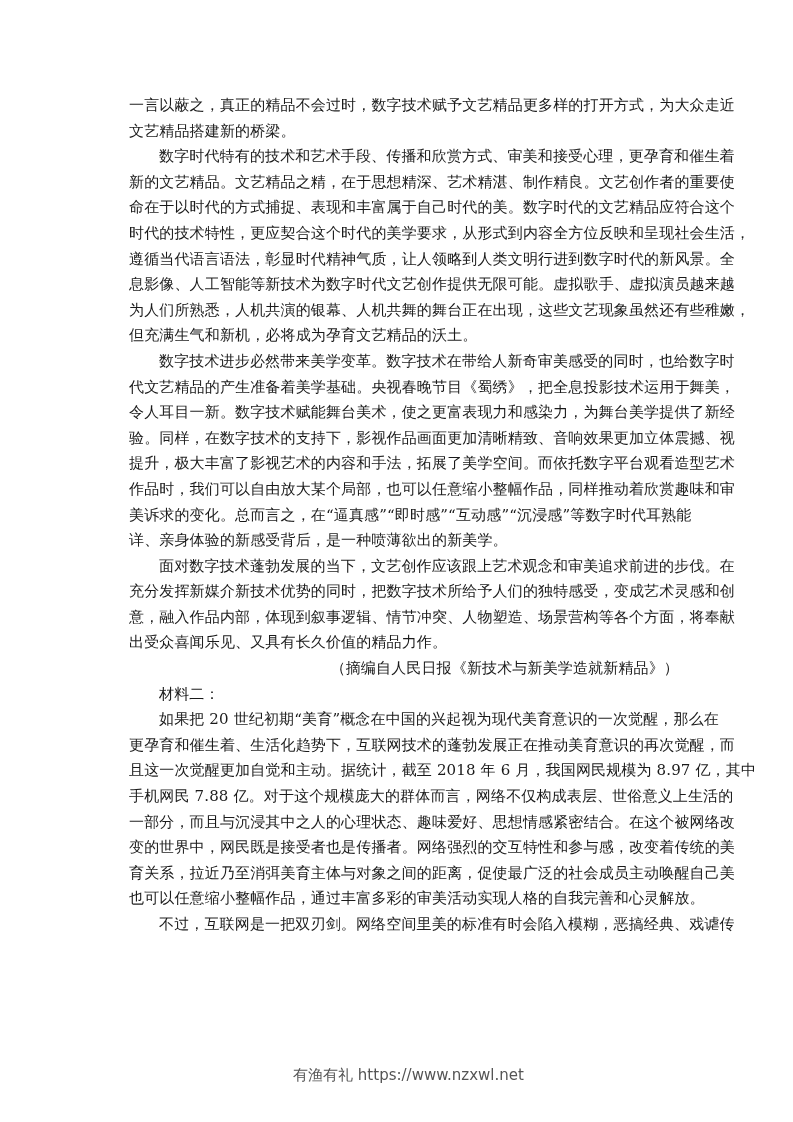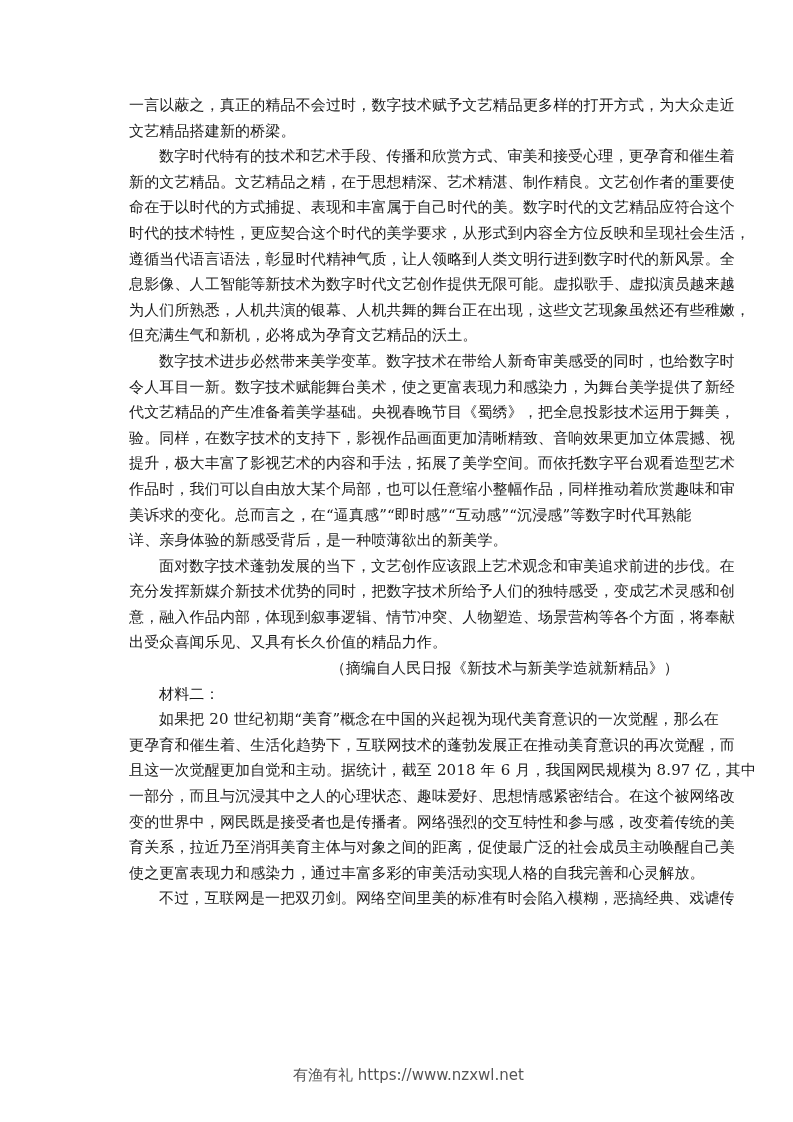--- a/index.html
+++ b/index.html
@@ -23,39 +23,40 @@
       <div class="line last">文艺精品搭建新的桥梁。</div>
       <div class="line indent">数字时代特有的技术和艺术手段、传播和欣赏方式、审美和接受心理，更孕育和催生着</div>
       <div class="line">新的文艺精品。文艺精品之精，在于思想精深、艺术精湛、制作精良。文艺创作者的重要使</div>
       <div class="line">命在于以时代的方式捕捉、表现和丰富属于自己时代的美。数字时代的文艺精品应符合这个</div>
       <div class="line">时代的技术特性，更应契合这个时代的美学要求，从形式到内容全方位反映和呈现社会生活，</div>
       <div class="line">遵循当代语言语法，彰显时代精神气质，让人领略到人类文明行进到数字时代的新风景。全</div>
       <div class="line">息影像、人工智能等新技术为数字时代文艺创作提供无限可能。虚拟歌手、虚拟演员越来越</div>
       <div class="line">为人们所熟悉，人机共演的银幕、人机共舞的舞台正在出现，这些文艺现象虽然还有些稚嫩，</div>
       <div class="line last">但充满生气和新机，必将成为孕育文艺精品的沃土。</div>
       <div class="line indent">数字技术进步必然带来美学变革。数字技术在带给人新奇审美感受的同时，也给数字时</div>
+      <div class="line">代文艺精品的产生准备着美学基础。央视春晚节目《蜀绣》，把全息投影技术运用于舞美，</div>
       <div class="line">令人耳目一新。数字技术赋能舞台美术，使之更富表现力和感染力，为舞台美学提供了新经</div>
-      <div class="line">代文艺精品的产生准备着美学基础。央视春晚节目《蜀绣》，把全息投影技术运用于舞美，</div>
       <div class="line">验。同样，在数字技术的支持下，影视作品画面更加清晰精致、音响效果更加立体震撼、视</div>
       <div class="line">提升，极大丰富了影视艺术的内容和手法，拓展了美学空间。而依托数字平台观看造型艺术</div>
       <div class="line">作品时，我们可以自由放大某个局部，也可以任意缩小整幅作品，同样推动着欣赏趣味和审</div>
       <div class="line">美诉求的变化。总而言之，在“逼真感”“即时感”“互动感”“沉浸感”等数字时代耳熟能</div>
       <div class="line last">详、亲身体验的新感受背后，是一种喷薄欲出的新美学。</div>
       <div class="line indent">面对数字技术蓬勃发展的当下，文艺创作应该跟上艺术观念和审美追求前进的步伐。在</div>
       <div class="line">充分发挥新媒介新技术优势的同时，把数字技术所给予人们的独特感受，变成艺术灵感和创</div>
       <div class="line">意，融入作品内部，体现到叙事逻辑、情节冲突、人物塑造、场景营构等各个方面，将奉献</div>
       <div class="line last">出受众喜闻乐见、又具有长久价值的精品力作。</div>
     </div>
   <div class="line source">（摘编自人民日报《新技术与新美学造就新精品》）</div>
   <div class="line indent last">材料二：</div>
   <div id="block2">
       <div class="line indent">如果把 20 世纪初期“美育”概念在中国的兴起视为现代美育意识的一次觉醒，那么在</div>
       <div class="line">更孕育和催生着、生活化趋势下，互联网技术的蓬勃发展正在推动美育意识的再次觉醒，而</div>
       <div class="line">且这一次觉醒更加自觉和主动。据统计，截至 2018 年 6 月，我国网民规模为 8.97 亿，其中</div>
+      <div class="line">手机网民 7.88 亿。对于这个规模庞大的群体而言，网络不仅构成表层、世俗意义上生活的</div>
       <div class="line">一部分，而且与沉浸其中之人的心理状态、趣味爱好、思想情感紧密结合。在这个被网络改</div>
       <div class="line">变的世界中，网民既是接受者也是传播者。网络强烈的交互特性和参与感，改变着传统的美</div>
       <div class="line">育关系，拉近乃至消弭美育主体与对象之间的距离，促使最广泛的社会成员主动唤醒自己美</div>
-      <div class="line last">使之更富表现力和感染力，通过丰富多彩的审美活动实现人格的自我完善和心灵解放。</div>
+      <div class="line last">也可以任意缩小整幅作品，通过丰富多彩的审美活动实现人格的自我完善和心灵解放。</div>
       <div class="line indent">不过，互联网是一把双刃剑。网络空间里美的标准有时会陷入模糊，恶搞经典、戏谑传</div>
     </div>
 </div>
 
 <div class="footer">有渔有礼 https://www.nzxwl.net</div>
 
 </body></html>

